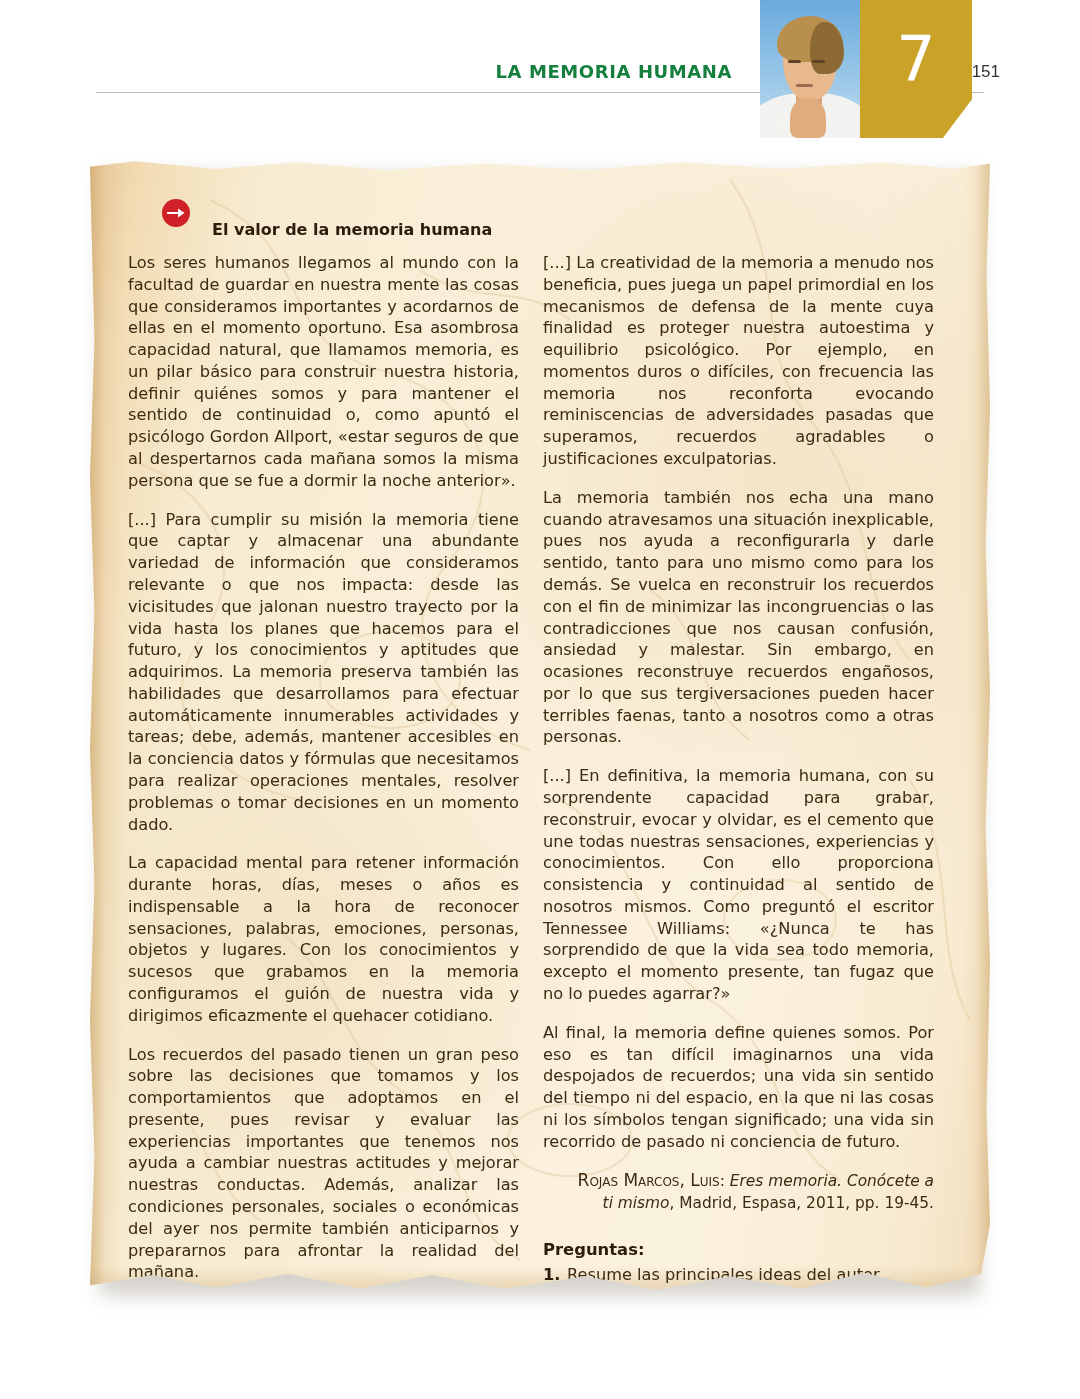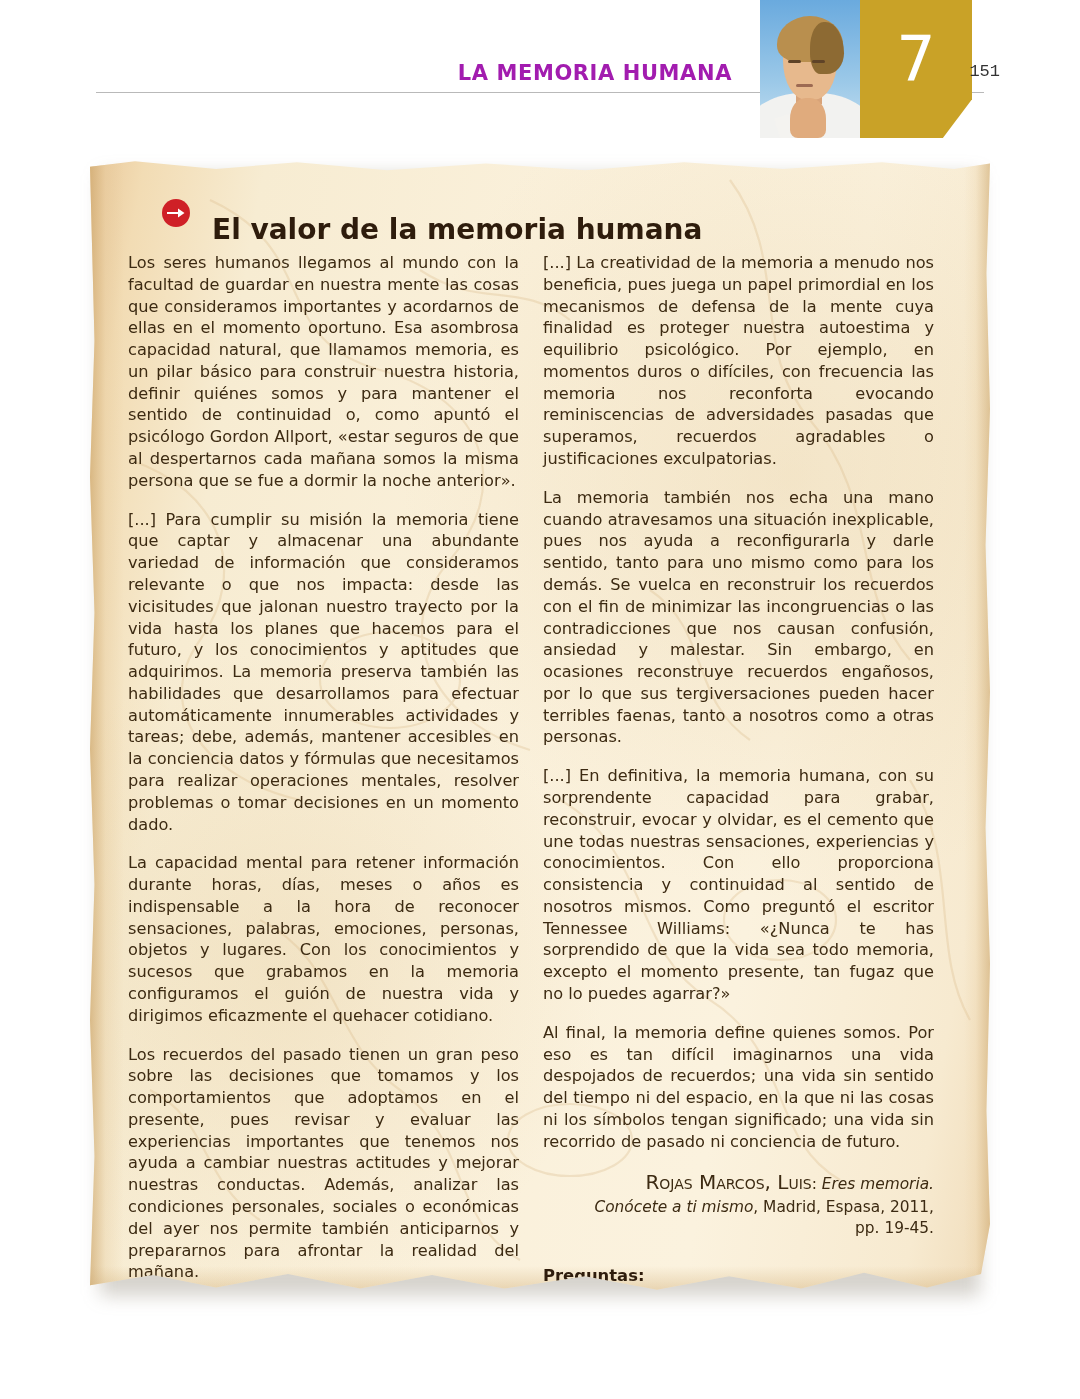--- a/index.html
+++ b/index.html
@@ -27,35 +27,35 @@
     left: 96px;
     top: 92px;
     width: 888px;
     height: 0;
     border-top: 1.5px solid #b9b9b9;
   }
   .header-title {
     position: absolute;
     right: 348px;
     top: 61px;
-    font-size: 21px;
+    font-size: 18px;
     font-weight: bold;
     letter-spacing: 0.6px;
-    color: #a21caf;
+    color: #15803d;
     font-family: "DejaVu Sans", "Liberation Sans", sans-serif;
     white-space: nowrap;
     text-align: center;
   }
   .page-number {
     position: absolute;
     right: 80px;
     top: 62px;
     font-size: 17px;
     color: #333333;
-    font-family: Liberation Mono, monospace;
+    font-family: Liberation Sans, sans-serif;
   }
   
   .chapter-photo {
     position: absolute;
     left: 760px;
     top: 0;
     width: 100px;
     height: 138px;
     overflow: hidden;
     background: linear-gradient(180deg, #7fb8e0 0%, #a8d0ea 55%, #cfe4f2 100%);
@@ -236,21 +236,21 @@
     width: 28px;
     height: 28px;
     border-radius: 50%;
     background: #cf2027;
     margin: 0 22px 0 34px;
     position: relative;
     flex: none;
   }
   .arrow-icon svg { position: absolute; left: 5px; top: 8px; }
   .title-sub {
-    font-size: 28px;
+    font-size: 16px;
     font-weight: bold;
     color: #2e1c0c;
     font-family: "DejaVu Sans", "Liberation Sans", sans-serif;
     margin-top: 32px;
   }
 
   
   .columns {
     display: flex;
     gap: 24px;
@@ -274,21 +274,21 @@
     margin: 14px 0 0 0;
     font-size: 15.4px;
     line-height: 1.38;
     color: #3c2a12;
     text-align: right;
     padding-left: 26px;
     font-family: "DejaVu Sans", "Liberation Sans", sans-serif;
   }
   .citation .smallcaps {
     font-variant: small-caps;
-    font-size: 20px;
+    font-size: 17px;
   }
   .citation .ital { font-style: italic; }
 
   
   .questions-head {
     margin: 26px 0 5px 0;
     font-size: 16.4px;
     font-weight: bold;
     color: #2e1c0c;
     font-family: "DejaVu Sans", "Liberation Sans", sans-serif;

